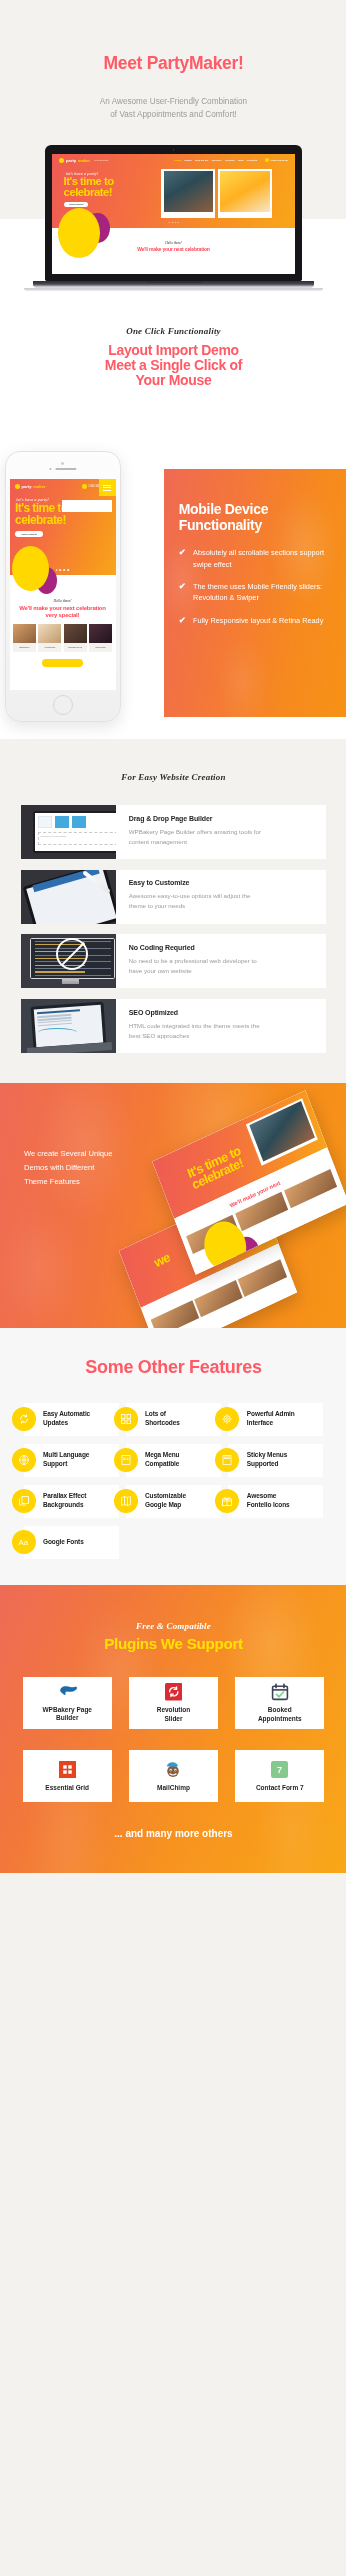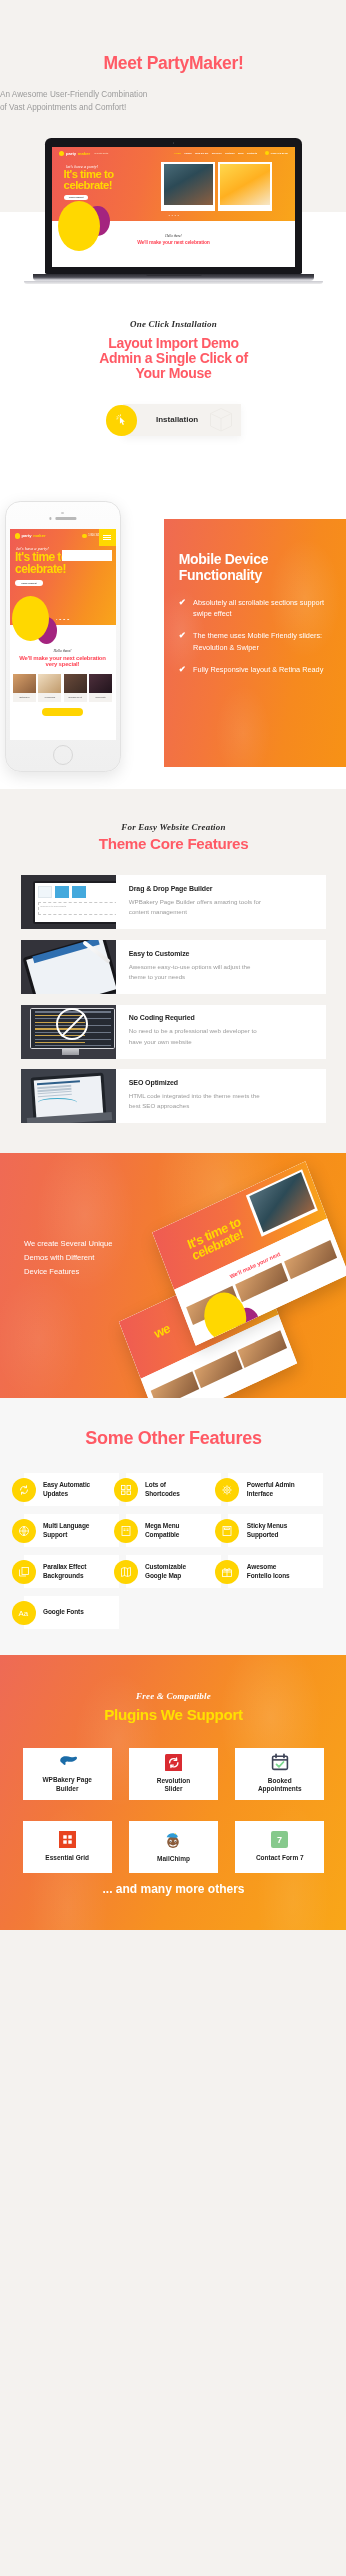--- a/index.html
+++ b/index.html
@@ -27,25 +27,25 @@
     font-weight: bold;
     text-align: center;
     letter-spacing: -0.3px;
     line-height: 1.08;
   }
 
   
   .hero { background: #f4f2ef; padding: 54px 0 0; position: relative; }
   .hero h1 { font-size: 17.5px; }
   .hero .sub {
-    text-align: left;
+    text-align: center;
     color: #9b9b9b;
     font-size: 8.2px;
     line-height: 1.55;
-    margin-top: 16px;
+    margin-top: 23px;
   }
   .laptop-wrap { margin-top: 24px; display: flex; justify-content: center; position: relative; z-index: 3;}
   .laptop { width: 257px; position: relative; }
   .laptop-lid {
     background: #16161a;
     border-radius: 6.2px 6.2px 1.7px 1.7px;
     padding: 8.5px 7.3px 7.3px;
     position: relative;
   }
   .laptop-lid:before {
@@ -242,21 +242,21 @@
   }
   .multi-sec .tex{
     position:absolute; inset:0;
     background:
       radial-gradient(68px 107px at 85px 62px, rgba(255,255,255,.10), transparent 72%),
       radial-gradient(90px 124px at 220px 34px, rgba(255,255,255,.13), transparent 72%),
       radial-gradient(62px 90px at 39px 186px, rgba(255,255,255,.07), transparent 72%);
   }
   .multi-copy{ position:relative; padding:52px 0 0 24px; width:155px; z-index:3;}
   .multi-copy h2{ color:#fff;font-size:16px;font-weight:bold;line-height:1.12;letter-spacing:-0.3px;}
-  .multi-copy p{ color:#fff;font-size:7.6px;line-height:1.85;margin-top:32px;}
+  .multi-copy p{ color:#fff;font-size:7.6px;line-height:1.85;margin-top:12px;}
   .multi-shots{ position:absolute; right:-22.6px; top:22.6px; width:243px; height:226px; z-index:2;}
   .shot{ position:absolute; background:#fff; box-shadow:0 6.8px 17px rgba(0,0,0,.18); overflow:hidden;}
   .shot-a{ width:169px;height:121px; left:39px; top:17px; transform:rotate(-25deg) skewX(-4deg); }
   .shot-b{ width:152px;height:113px; left:5.6px; top:110px; transform:rotate(-25deg) skewX(-4deg);}
   .shot .hdr{ height:61px; background:linear-gradient(110deg,#ef5b53,#f4703f 45%,#f79122 80%,#f9a51a); position:relative;}
   .shot .hdr .sbig{ position:absolute;left:29px;top:21.4px;color:#ffd800;font-weight:bold;font-size:13px;line-height:.9;letter-spacing:-0.6px;}
   .shot .hdr .spol{ position:absolute;right:5.6px;top:5.6px;width:62px;height:44px;background:#fff;padding:2.3px;}
   .shot .hdr .spol i{display:block;height:100%;background:linear-gradient(150deg,#55707c,#2c4a56 45%,#9c6440);}
   .shot .bod{ height:100%; background:#fff; position:relative; padding-top:9px;}
   .shot .bod .rr{ text-align:center;color:#ff4757;font-weight:bold;font-size:5.6px;}
@@ -287,21 +287,21 @@
       radial-gradient(73px 113px at 271px 62px, rgba(255,255,255,.13), transparent 70%),
       radial-gradient(62px 96px at 118px 85px, rgba(255,255,255,.09), transparent 70%),
       radial-gradient(56px 147px at 68px 254px, rgba(255,255,255,.08), transparent 72%),
       radial-gradient(51px 135px at 293px 243px, rgba(255,255,255,.07), transparent 72%);
   }
   .plug-sec .script-sub{ color:#fff; font-size:9px; position:relative; z-index:2;}
   .plug-sec h2{ color:#ffe000; font-size:15.2px; font-weight:bold; text-align:center; margin-top:4.5px; letter-spacing:-0.3px; position:relative; z-index:2;}
   .plug-grid{ display:grid; grid-template-columns:repeat(3,1fr); gap:21.4px 17px; padding:25px 22.6px 0; position:relative; z-index:2;}
   .plug{ background:#fff; height:52px; display:flex;flex-direction:column;align-items:center;justify-content:center;gap:5.6px;}
   .plug .pname{ font-size:6.5px;font-weight:bold;color:#1f1f1f;text-align:center;line-height:1.3;}
-  .plug-more{ text-align:center; color:#fff; font-weight:bold; font-size:12px; margin-top:9px; position:relative; z-index:2;}
+  .plug-more{ text-align:center; color:#fff; font-weight:bold; font-size:10px; margin-top:26px; position:relative; z-index:2;}
 
   svg{display:block;}
 </style>
 </head>
 <body>
 
 <div class="page">
 
   <section class="hero">
     <h1 class="pink-head">Meet  PartyMaker!</h1>
@@ -371,43 +371,26 @@
             </div>
           </div>
         </div>
         <div class="laptop-base"></div>
         <div class="laptop-foot"></div>
       </div>
     </div>
   </section>
 
   <section class="install-sec">
-    <div class="script-sub">One Click Installation</div>
+    <div class="script-sub">One Click Functionality</div>
     <h2 class="pink-head">
       <span>Layout Import Demo</span><br>
-      <span>Admin a Single Click of</span><br>
+      <span>Meet a Single Click of</span><br>
       <span>Your Mouse</span>
     </h2>
-    <div class="install-box">
-      <div class="install-panel">
-        <span class="install-label">Installation</span>
-        <span class="box-art">
-          <svg viewBox="0 0 48 50" width="24" height="25">
-            <path d="M24 3 L45 13 L45 38 L24 48 L3 38 L3 13 Z" fill="none" stroke="#e6e3de" stroke-width="2"></path>
-            <path d="M3 13 L24 23 L45 13 M24 23 L24 48" fill="none" stroke="#e6e3de" stroke-width="2"></path>
-          </svg>
-        </span>
-      </div>
-      <div class="install-circle">
-        <svg viewBox="0 0 26 26" width="13.5" height="13.5">
-          <path d="M9.5 6 L9.5 19 L12.6 15.9 L14.9 21 L17.2 20 L15 15 L19 15 Z" fill="#fff"></path>
-          <path d="M8 4.2 L6.8 2.6 M10.6 3.4 L10.6 1.4 M5.8 6.2 L3.9 5.6 M5.4 9 L3.4 9.4" stroke="#fff" stroke-width="1.3" stroke-linecap="round" fill="none"></path>
-        </svg>
-      </div>
-    </div>
   </section>
 
   <section class="mob-sec">
     <div class="mob-orange">
       <div class="mob-inner">
         <h2>
           <span>Mobile Device</span><br>
           <span>Functionality</span>
         </h2>
         <div class="mob-list">
@@ -490,21 +473,20 @@
           </div>
           <div class="pm-cta"></div>
         </div>
       </div>
       <div class="home"></div>
     </div>
   </section>
 
   <section class="core-sec">
     <div class="script-sub">For Easy Website Creation</div>
-    <h2 class="pink-head">Theme Core Features</h2>
 
     <div class="core-list">
       <div class="core-row">
         <div class="core-thumb thumb-builder">
           <div class="lap">
               <div class="scr">
             <div class="tiles">
                   <span class="tile lt"></span>
                   <span class="tile"></span>
                   <span class="tile"></span>
@@ -616,21 +598,21 @@
             </div>
           </div>
         <div class="bal2"></div>
           <div class="bal"></div>
       </div>
     </div>
     <div class="multi-copy">
       <p>
         <span>We create Several Unique</span><br>
         <span>Demos with Different</span><br>
-        <span>Device Features</span>
+        <span>Theme Features</span>
       </p>
     </div>
   </section>
 
   <section class="other-sec">
     <h2 class="pink-head">Some Other Features</h2>
     <div class="feat-grid">
 
       <div class="feat">
         <span class="fic">

